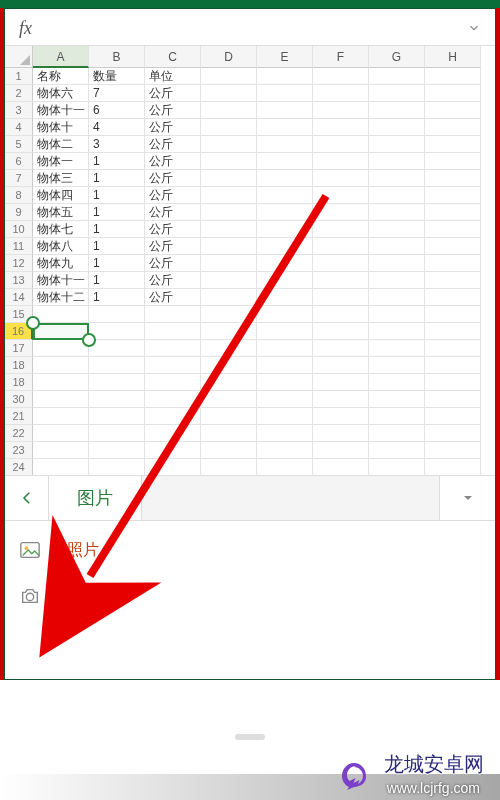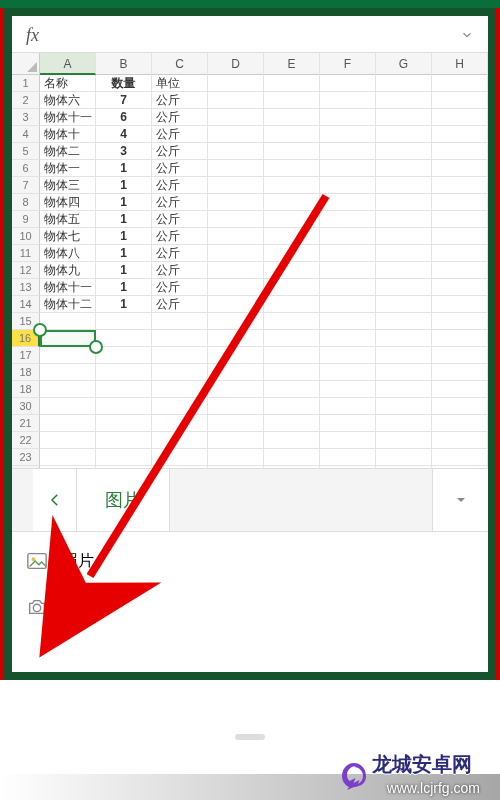--- a/index.html
+++ b/index.html
@@ -1,21 +1,21 @@
 <!DOCTYPE html>
 <html><head>
 <meta charset="utf-8">
 <style>
   * { box-sizing: border-box; margin: 0; padding: 0; }
   html, body { width: 500px; height: 800px; overflow: hidden; font-family: "Helvetica Neue", Arial, "Microsoft YaHei", sans-serif; }
   body { background: #fff; position: relative; }
 
   .outer-border {
     position: absolute; left: 4px; top: 8px; right: 4px; bottom: 120px;
-    border: 8px solid #14532d; background: #fff;
+    border: 1px solid #14532d; background: #fff;
   }
   .top-green { position: absolute; left: 0; right: 0; top: 0; height: 8px; background: #0a6e3a; }
   .side-red-left  { position: absolute; left: 0;  top: 8px; bottom: 120px; width: 4px; background: #cc0000; }
   .side-red-right { position: absolute; right: 0; top: 8px; bottom: 120px; width: 4px; background: #cc0000; }
 
   .fx-bar {
     position: absolute; left: 6px; right: 6px; top: 4px; height: 30px;
     display: flex; align-items: center; padding: 0 8px;
   }
   .fx-symbol { font-style: italic; font-family: "Times New Roman", serif; font-size: 18px; color: #555; }
@@ -35,66 +35,65 @@
   .col-head { background: #f5f5f5; text-align: center; color: #555; border-bottom: 1px solid #ccc; }
   .col-head.sel { background: #dfe9dc; border-bottom: 2px solid #2a7d3c; }
   .row-head { background: #f5f5f5; text-align: center; color: #777; font-size: 11px; border-right: 1px solid #ccc; }
   .row-head.sel { background: #fde047; border-right: 2px solid #2a7d3c; }
   .cell { padding: 0 4px; overflow: hidden; white-space: nowrap; }
 
   .bottom-panel {
     position: absolute; left: 0; right: 0; bottom: 0; height: 204px; background: #fff;
   }
   .tab-strip {
-    height: 64px; display: flex; align-items: stretch; border-top: 1px solid #ddd; border-bottom: 1px solid #ddd;
+    height: 46px; display: flex; align-items: stretch; border-top: 1px solid #ddd; border-bottom: 1px solid #ddd;
     background: #f4f4f4;
-    padding-left: 21px;
   }
   .tab-back { width: 44px; display:flex; align-items:center; justify-content:center; background:#fff; border-right:1px solid #ddd; }
   .tab-back svg { width: 18px; height: 18px; stroke: #2a7d3c; stroke-width: 2; fill: none; }
   .tab-active { flex: 0 0 auto; padding: 0 28px; display:flex; align-items:center; background:#fff; color:#2a7d3c; font-size:18px; border-right:1px solid #ddd; }
   .tab-rest { flex: 1; }
   .tab-more { width: 56px; display:flex; align-items:center; justify-content:center; background:#fff; border-left:1px solid #ddd; }
   .tab-more svg { width:16px; height:16px; fill:#888; }
 
   .option-list { padding: 6px 0; }
-  .option-row { display:flex; align-items:center; height: 46px; padding: 0 14px; gap: 14px; font-size: 16px; color: #000000; }
+  .option-row { display:flex; align-items:center; height: 46px; padding: 0 14px; gap: 26px; font-size: 16px; color: #c2410c; }
   .option-row .opt-icon { width: 22px; height: 22px; display:flex; align-items:center; justify-content:center; }
   .option-row .opt-icon svg { width: 22px; height: 22px; }
 
   
   .cell-selection {
     position: absolute;
     border: 2px solid #2a8f3e;
     background: rgba(42,143,62,0.04);
     pointer-events: none;
   }
   .sel-handle {
     position: absolute; width: 14px; height: 14px; border: 2px solid #2a8f3e; border-radius: 50%; background: #fff;
   }
 
   
   .arrow-svg { position: absolute; left: 0; top: 0; pointer-events: none; }
 
   
   .watermark-bar { position: absolute; left: 0; right: 0; bottom: 0; height: 52px; pointer-events:none; }
   .wm-logo { position:absolute; right: 130px; bottom: 8px; width: 32px; height: 32px; }
-  .wm-text1 { position:absolute; right: 28px; bottom: 22px; font-size: 20px; font-weight: bold;
+  .wm-text1 { position:absolute; right: 16px; bottom: 22px; font-size: 20px; font-weight: normal;
               color: #2b2b7a;
               text-shadow: 1px 0 #fff, -1px 0 #fff, 0 1px #fff, 0 -1px #fff; }
   .wm-text2 { position:absolute; right: 20px; bottom: 4px; font-size: 14px; color: #fff;
               text-shadow: 0 0 3px rgba(0,0,0,.8); font-family: Arial, sans-serif; margin-left: 31px; }
   .wm-backstrip { position:absolute; left:0; right:0; bottom:0; height: 26px;
                   background: linear-gradient(to right, rgba(0,0,0,0), rgba(0,0,0,.35)); }
 
   
   .drag-hint { position:absolute; left:50%; transform:translateX(-50%); bottom:60px; width:30px; height:6px;
                border-radius:3px; background:#ddd; }
 
-  .col-b { text-align: center; font-weight: bold; }
+  .col-b { text-align: left; }
 </style>
 </head>
 <body>
 
 <div class="top-green"></div>
 <div class="side-red-left"></div>
 <div class="side-red-right"></div>
 
 <div class="outer-border">
 

